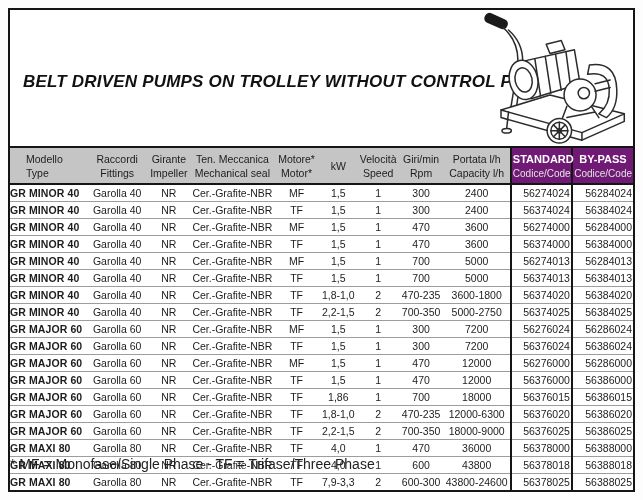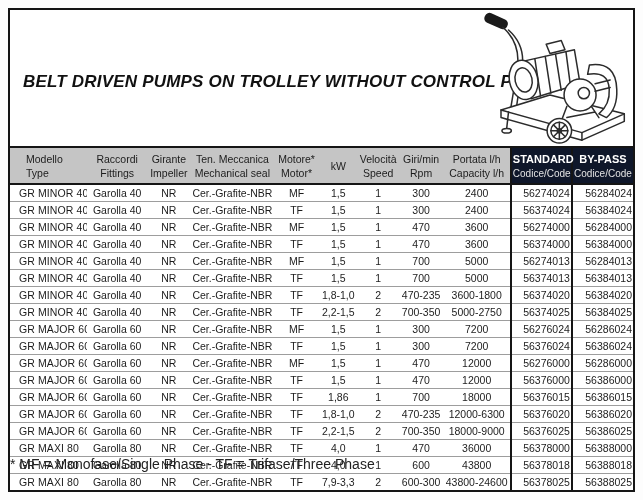--- a/index.html
+++ b/index.html
@@ -50,41 +50,41 @@
     font-weight: normal;
     font-size: 10.5px;
     line-height: 1.35;
     padding: 4px 1px 3px 1px;
     text-align: center;
     border-bottom: 2px solid #151515;
     vertical-align: middle;
   }
   thead th.first { text-align: left; padding-left: 16px; }
   thead th.dark {
-    background: #0f172a;
+    background: #701a75;
     color: #ffffff;
     border-left: 2px solid #151515;
   }
   thead th.dark .h1 { font-weight: bold; font-size: 11px; display: block; }
-  thead th.dark .h2 { color: #e2e2e2; font-size: 10px; display: block; }
+  thead th.dark .h2 { color: #e2e2e2; font-size: 10px; display: block; text-align: right; }
   tbody td {
     font-size: 10.5px;
     text-align: center;
     padding: 2px 1px;
     height: 16px;
     white-space: nowrap;
     overflow: hidden;
     border-top: 1px solid #9d9d9d;
     background: #ffffff;
   }
   tbody tr:first-child td { border-top: none; }
   tbody td.model {
     text-align: left;
-    font-weight: normal;
-    padding-left: 9px;
+    font-weight: bold;
+    padding-left: 0;
     letter-spacing: 0.1px;
   }
   tbody td.code { border-left: 2px solid #151515; text-align: right; }
   
   col.c0 { width: 12.4%; } col.c1 { width: 9.6%; } col.c2 { width: 7.0%; }
   col.c3 { width: 13.4%; } col.c4 { width: 7.2%; } col.c5 { width: 6.2%; }
   col.c6 { width: 6.6%; } col.c7 { width: 7.2%; } col.c8 { width: 10.8%; }
   col.c9 { width: 9.8%; } col.c10 { width: 9.8%; }
   
   .footnote {

